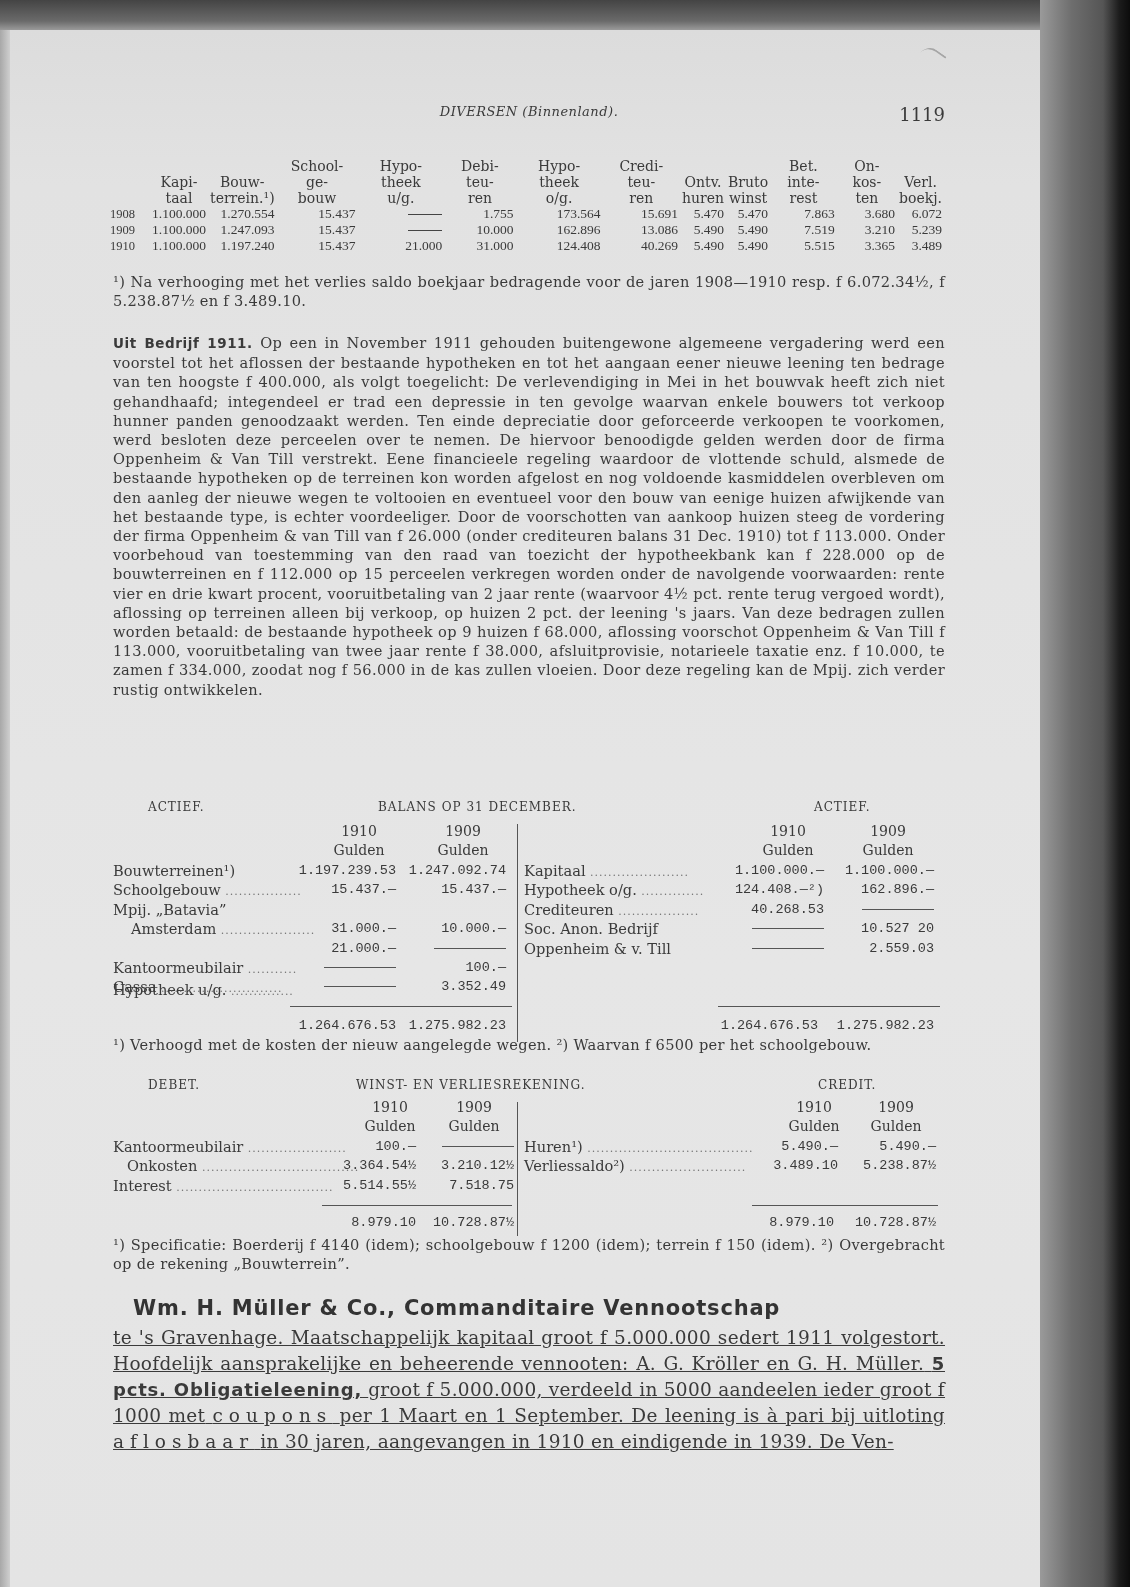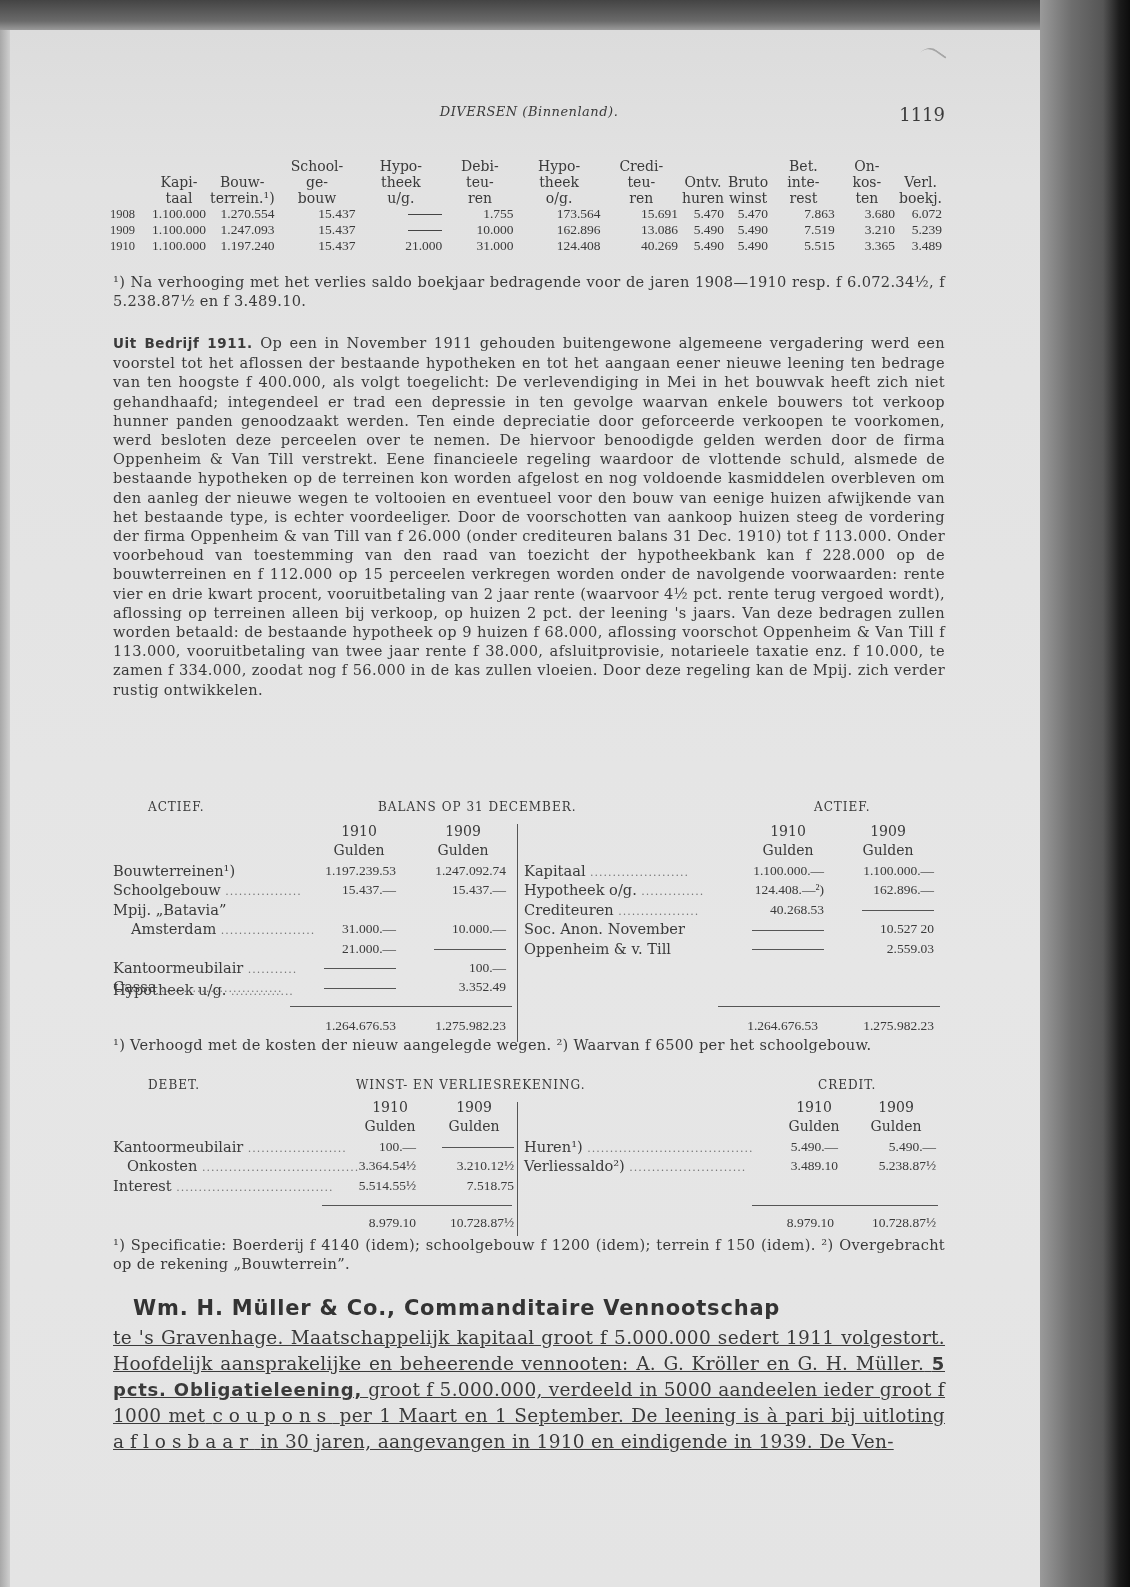--- a/index.html
+++ b/index.html
@@ -32,21 +32,21 @@
   .dash { display:inline-block; width:34px; border-top:1px solid #444; vertical-align:middle; }
 
   .p { position:absolute; left:113px; width:832px; font-size:14.6px; line-height:19.2px;
     text-align:justify; letter-spacing:.35px; }
   .p .bold-sans { font-family:"DejaVu Sans","Liberation Sans",sans-serif; font-weight:bold; font-size:13.5px; letter-spacing:.6px; }
   .fn { position:absolute; left:113px; width:832px; font-size:14.6px; line-height:19px; text-align:justify; letter-spacing:.3px;}
 
   .caps { position:absolute; font-size:12px; letter-spacing:1px; }
   .col { position:absolute; font-size:14px; text-align:center; line-height:19px; }
   .row { position:absolute; font-size:14.6px; line-height:19.2px; white-space:nowrap; }
-  .num { position:absolute; font-family:Liberation Serif, serif; font-size:13.5px; text-align:right; line-height:19.2px; white-space:nowrap; }
+  .num { position:absolute; font-family:Liberation Mono, monospace; font-size:13.5px; text-align:right; line-height:19.2px; white-space:nowrap; }
   .vline { position:absolute; width:1px; background:#555; }
   .hline { position:absolute; height:1px; background:#555; }
   .ldash { display:inline-block; height:1px; background:#555; vertical-align:middle; }
   .dots { color:#777; letter-spacing:1px; font-size:11px; }
 
   .company { position:absolute; left:133px; top:1296px; font-family:"DejaVu Sans","Liberation Sans",sans-serif;
     font-weight:bold; font-size:21px; letter-spacing:.8px; color:#333; white-space:nowrap; }
   .bigp { position:absolute; left:113px; width:832px; font-size:18.5px; line-height:26px; text-align:justify; letter-spacing:.3px;text-decoration:underline; }
   .bigp .bold-sans { font-family:"DejaVu Sans","Liberation Sans",sans-serif; font-weight:bold; font-size:18px; letter-spacing:.8px; }
   .spaced { letter-spacing:6px; }
@@ -176,21 +176,21 @@
   <div id="liabs">
       <div class="row" style="left: 524px; top: 861px;"><span>Kapitaal</span><span class="dots"> ......................</span></div>
       <div class="num" style="left: 712px; top: 861px; width: 112px;">1.100.000.—</div>
       <div class="num" style="left: 822px; top: 861px; width: 112px;">1.100.000.—</div>
       <div class="row" style="left: 524px; top: 880.4px;"><span>Hypotheek o/g.</span><span class="dots"> ..............</span></div>
       <div class="num" style="left: 712px; top: 880.4px; width: 112px;">124.408.—²)</div>
       <div class="num" style="left: 822px; top: 880.4px; width: 112px;">162.896.—</div>
       <div class="row" style="left: 524px; top: 899.8px;"><span>Crediteuren</span><span class="dots"> ..................</span></div>
       <div class="num" style="left: 712px; top: 899.8px; width: 112px;">40.268.53</div>
       <div class="num" style="left: 822px; top: 899.8px; width: 112px;"><span class="ldash" style="width: 72px;"></span></div>
-      <div class="row" style="left: 524px; top: 919.2px;"><span>Soc. Anon. November</span><span class="dots"> </span></div>
+      <div class="row" style="left: 524px; top: 919.2px;"><span>Soc. Anon. Bedrijf</span><span class="dots"> </span></div>
       <div class="num" style="left: 712px; top: 919.2px; width: 112px;"><span class="ldash" style="width: 72px;"></span></div>
       <div class="num" style="left: 822px; top: 919.2px; width: 112px;">10.527 20</div>
       <div class="row" style="left: 524px; top: 938.6px;"><span>Oppenheim &amp; v. Till</span><span class="dots"> </span></div>
       <div class="num" style="left: 712px; top: 938.6px; width: 112px;"><span class="ldash" style="width: 72px;"></span></div>
       <div class="num" style="left: 822px; top: 938.6px; width: 112px;">2.559.03</div>
     </div>
 
   <div class="hline" style="left:290px;top:1006px;width:222px"></div>
   <div class="hline" style="left:718px;top:1006px;width:222px"></div>
   <div class="num" style="left:290px;top:1016px;width:106px">1.264.676.53</div>

